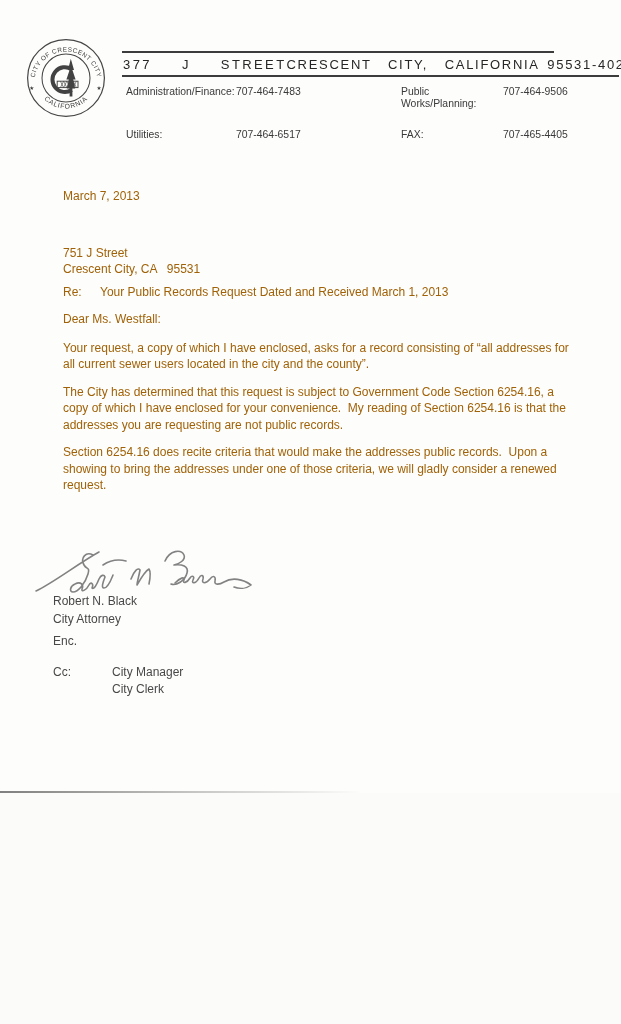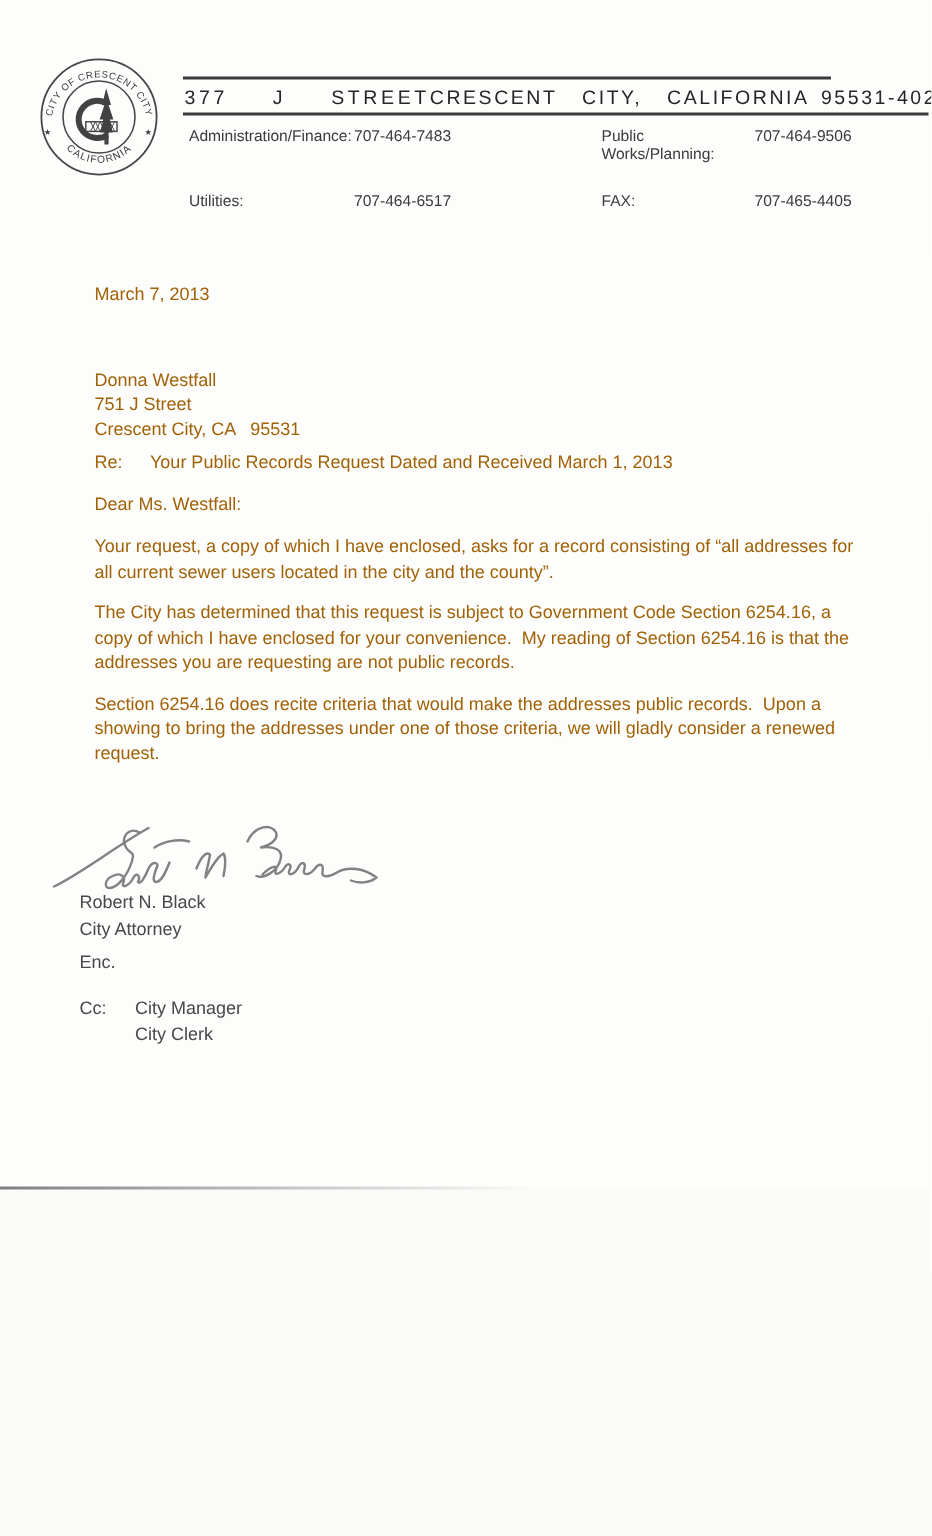--- a/index.html
+++ b/index.html
@@ -27,21 +27,21 @@
   .re-row{margin-top:6px;display:flex;}
   .label-col{width:37px;flex:0 0 37px;}
   .salutation{margin-top:11px;}
   .para{margin:11px 0 0 0;white-space:pre-wrap;}
   .para.first{margin-top:12px;}
   .closing{margin-top:5px;}
   
   .signature{position:absolute;left:33px;top:547px;width:240px;height:50px;}
   .sig-block{position:absolute;left:53px;top:593px;font-size:12px;line-height:17.5px;color:#484848;}
   .enc{margin-top:5px;}
-  .cc-row{margin-top:13px;display:flex;}
+  .cc-row{margin-top:13px;display:flex;gap:22px;}
   
   .below-page{position:absolute;left:0;top:793px;right:0;bottom:0;background:#fbfbf9;}
   .edge-line{position:absolute;left:0;top:791px;width:378px;height:2px;
              background:linear-gradient(to right,rgba(105,105,105,.85),
                         rgba(140,140,140,.45) 55%,rgba(170,170,170,0) 96%);}
   .seal text{font-family:"Liberation Sans",sans-serif;fill:#3d3d3d;}
 </style>
 </head>
 <body>
 
@@ -87,21 +87,20 @@
       <span>707-464-6517</span>
       <span>FAX:</span>
       <span>707-465-4405</span>
     </div>
   </div>
 
   <div class="letter">
     <div class="date">March 7, 2013</div>
 
     <div class="recipient">
-      <div>Donna Westfall</div>
       <div>751 J Street</div>
       <div>Crescent City, CA   95531</div>
     </div>
 
     <div class="re-row">
       <span class="label-col">Re:</span>
       <span>Your Public Records Request Dated and Received March 1, 2013</span>
     </div>
 
     <div class="salutation">Dear Ms. Westfall:</div>

